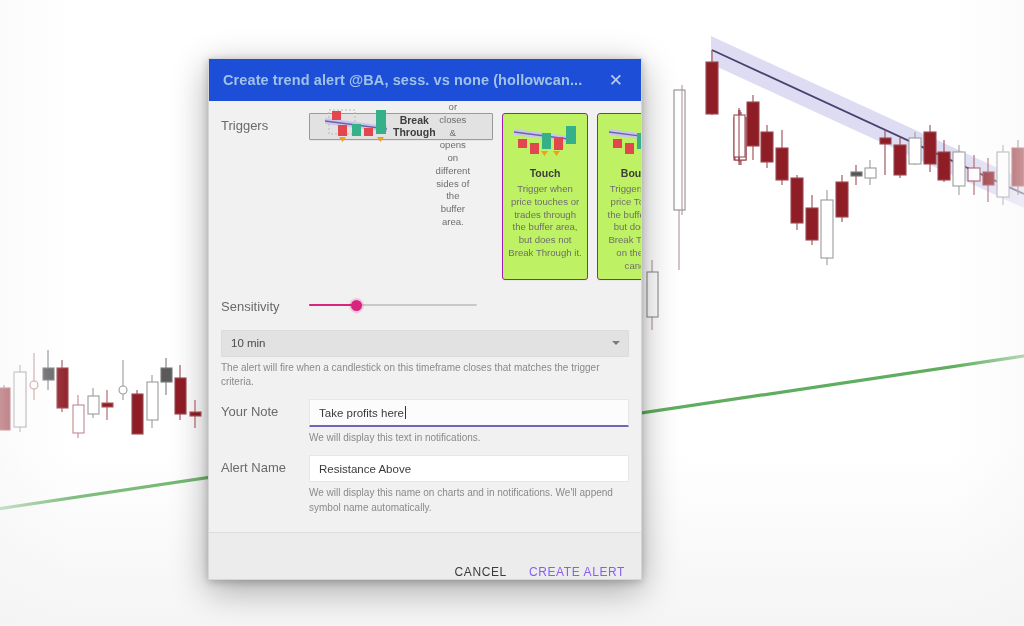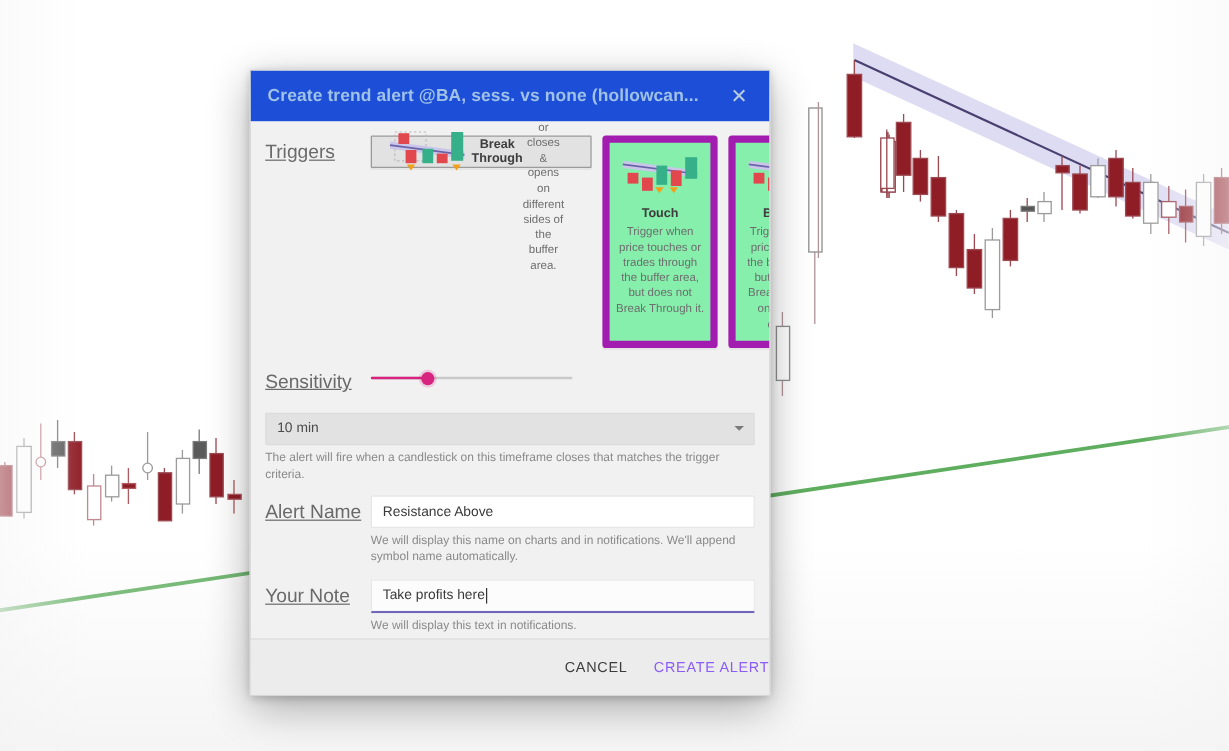--- a/index.html
+++ b/index.html
@@ -37,29 +37,29 @@
   }
   #close-btn{
     color:#b9cde0;font-size:17px;line-height:1;cursor:pointer;
     padding:4px 6px;user-select:none;font-weight:300;
   }
 
   #body-area{flex:1;padding:12px 12px 0 12px;overflow:hidden;}
 
   .row{display:flex;align-items:flex-start;margin-bottom:2px;}
   .lbl{
-    width:88px;flex:0 0 88px;color:#6a6a6a;font-size:16px;
-    padding-top:4px;line-height:1.35;text-decoration:underline;
+    width:88px;flex:0 0 88px;color:#6a6a6a;font-size:13px;
+    padding-top:4px;line-height:1.35;
   }
   .ctl{flex:1;min-width:0;}
 
   
   .cards{display:flex;gap:9px;}
   .card{
-    flex:1;background:#86efac;border:6px solid #a21caf;border-radius:3px;
+    flex:1;background:#bef264;border:1px solid #a21caf;border-radius:3px;
     padding:6px 5px 7px;text-align:center;cursor:pointer;
     box-shadow:0 1px 1px rgba(0,0,0,.05);
   }
   .card.sel{border-color:#9a9a9a;}
   .card-ic{height:44px;display:flex;align-items:center;justify-content:center;}
   .card-t{font-size:10.5px;font-weight:bold;color:#3d3d3d;margin:3px 0 4px;}
   .card-d{font-size:9.6px;color:#6e6e6e;line-height:1.33;}
 
   
   .sens-wrap{display:flex;align-items:flex-start;gap:14px;padding-top:3px;}
@@ -87,21 +87,21 @@
     height:25px;background:#ffffff;border:1px solid #e6e6e6;
     display:flex;align-items:center;padding:0 9px;font-size:11.5px;color:#3a3a3a;
     border-radius:1px;
   }
   .inp.focused{border-bottom:2px solid #6f66b8;background:#fcfcfc;}
   .caret-txt{display:inline-block;width:1px;height:13px;background:#333;margin-left:1px;}
   .hint{font-size:10px;color:#8a8a8a;line-height:1.42;margin:4px 0 0 0;}
 
   #footer{
     flex:0 0 46px;height:46px;border-top:1px solid #dcdcdc;background:#ececec;
-    display:flex;align-items:center;justify-content:flex-end;gap:22px;
+    display:flex;align-items:flex-end;justify-content:flex-end;gap:22px;padding-right:16px;
   }
   .fbtn{font-size:12px;letter-spacing:.6px;cursor:pointer;user-select:none;}
   .fbtn.cancel{color:#3c3c3c;}
   .fbtn.primary{color:#8b5cf6;}
 </style>
 </head>
 <body>
 
 <div id="chart-bg">
   <svg width="1024" height="626" viewBox="0 0 1024 626" xmlns="http://www.w3.org/2000/svg">
@@ -364,40 +364,40 @@
       <div class="ctl">
         <div class="sel">
           <span>10 min</span>
           <span class="caret"></span>
         </div>
         <div class="hint">The alert will fire when a candlestick on this timeframe closes that matches the trigger criteria.</div>
       </div>
     </div>
 
     <div class="row" style="margin-top:10px;">
-      <div class="lbl">Alert Name</div>
-      <div class="ctl">
-        <div class="inp">
-          <span>Resistance Above</span>
-        </div>
-        <div class="hint">We will display this name on charts and in notifications. We'll append symbol name automatically.</div>
-      </div>
-    </div>
-
-    <div class="row" style="margin-top:10px;">
       <div class="lbl">Your Note</div>
       <div class="ctl">
         <div class="inp focused">
           <span>Take profits here</span>
             <span class="caret-txt"></span>
         </div>
         <div class="hint">We will display this text in notifications.</div>
       </div>
     </div>
 
+    <div class="row" style="margin-top:10px;">
+      <div class="lbl">Alert Name</div>
+      <div class="ctl">
+        <div class="inp">
+          <span>Resistance Above</span>
+        </div>
+        <div class="hint">We will display this name on charts and in notifications. We'll append symbol name automatically.</div>
+      </div>
+    </div>
+
   </div>
 
   <div id="footer">
     <div class="fbtn cancel">CANCEL</div>
     <div class="fbtn primary">CREATE ALERT</div>
   </div>
 
 </div>
 
 </body></html>

